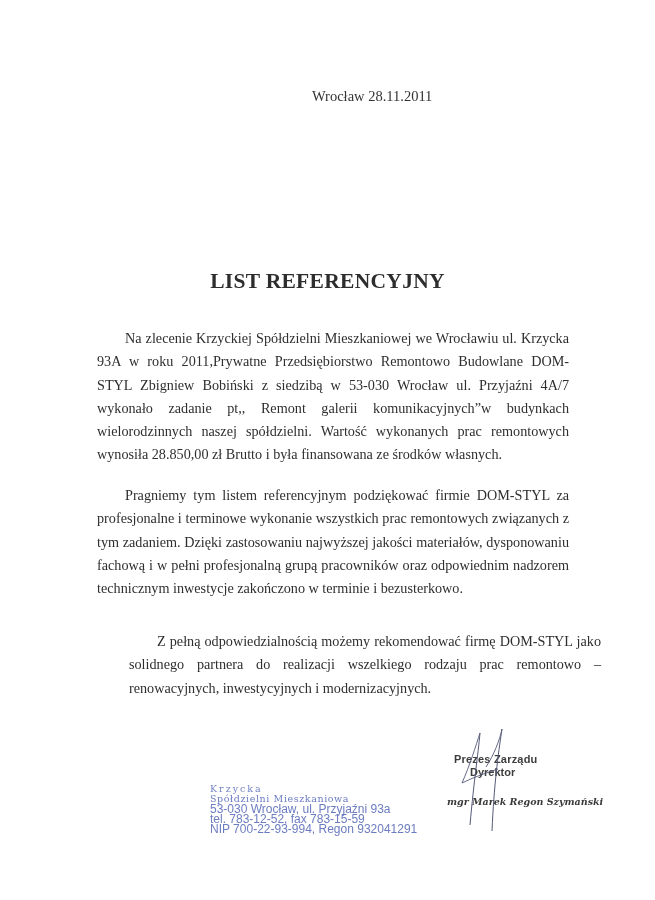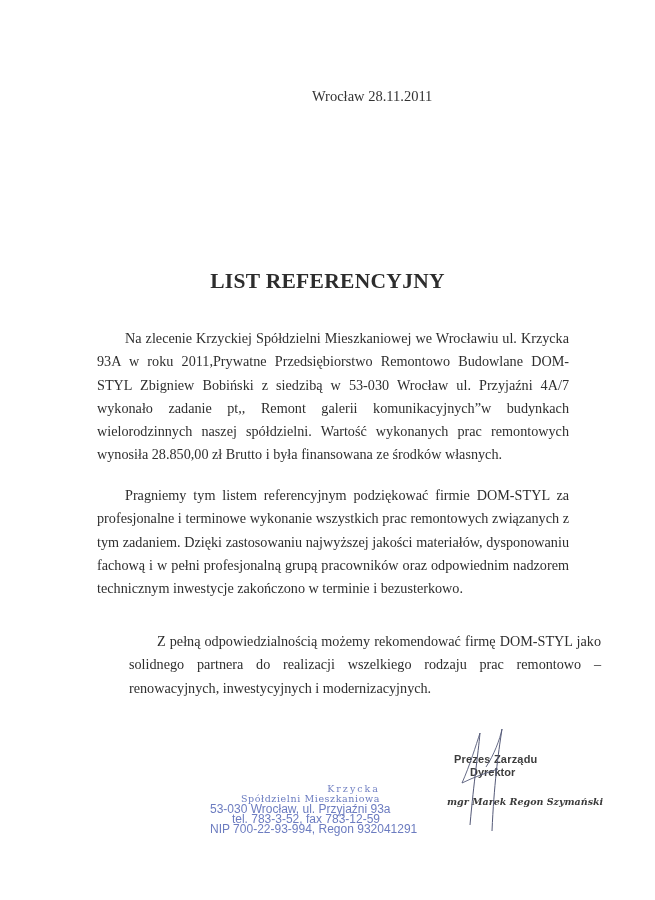--- a/index.html
+++ b/index.html
@@ -56,21 +56,21 @@
     .para .indent { display: inline-block; width: 28px; }
     .p1 { top: 327px; }
     .p2 { top: 484px; }
     .p3 { top: 630px; margin-left: 32px; }
 
     .stamp {
       position: absolute;
       left: 210px;
       top: 784px;
       width: 170px;
-      text-align: right;
+      text-align: left;
       color: #5c6fb8;
       line-height: 10px;
     }
     .stamp .s-name1 {
       font-family: "DejaVu Serif", serif;
       font-size: 9.5px;
       letter-spacing: 2px;
       color: #7483c4;
     }
     .stamp .s-name2 {
@@ -148,21 +148,21 @@
   <p class="para p1"><span class="indent"></span><span>Na  zlecenie Krzyckiej Spółdzielni Mieszkaniowej we Wrocławiu ul. Krzycka 93A w roku 2011,Prywatne Przedsiębiorstwo Remontowo Budowlane DOM-STYL Zbigniew Bobiński z siedzibą w 53-030 Wrocław ul. Przyjaźni 4A/7 wykonało zadanie pt,, Remont galerii komunikacyjnych”w budynkach wielorodzinnych naszej spółdzielni. Wartość wykonanych prac remontowych wynosiła 28.850,00 zł Brutto i była finansowana ze środków własnych.</span></p>
 
   <p class="para p2"><span class="indent"></span><span>Pragniemy tym listem referencyjnym podziękować firmie DOM-STYL za profesjonalne i terminowe wykonanie wszystkich prac remontowych związanych z tym zadaniem. Dzięki zastosowaniu najwyższej jakości materiałów, dysponowaniu fachową i w pełni profesjonalną grupą pracowników oraz odpowiednim nadzorem technicznym inwestycje zakończono w terminie  i bezusterkowo.</span></p>
 
   <p class="para p3"><span class="indent"></span><span>Z pełną odpowiedzialnością możemy rekomendować firmę DOM-STYL jako solidnego partnera do realizacji wszelkiego rodzaju prac remontowo – renowacyjnych, inwestycyjnych i modernizacyjnych.</span></p>
 
   <div class="stamp">
     <div class="s-name1">Krzycka</div>
     <div class="s-name2">Spółdzielni Mieszkaniowa</div>
     <div class="s-line">53-030 Wrocław, ul. Przyjaźni 93a</div>
-    <div class="s-line">tel. 783-3-52, fax 783-12-59</div>
+    <div class="s-line">tel. 783-12-52, fax 783-15-59</div>
     <div class="s-line">NIP 700-22-93-994, Regon 932041291</div>
   </div>
 
   <div class="sign-block">
     <div class="sign-title1">Prezes Zarządu</div>
     <div class="sign-title2">Dyrektor</div>
     <div class="sign-name">mgr Marek Regon Szymański</div>
   </div>
 
   <svg class="signature" viewBox="0 0 150 110">

